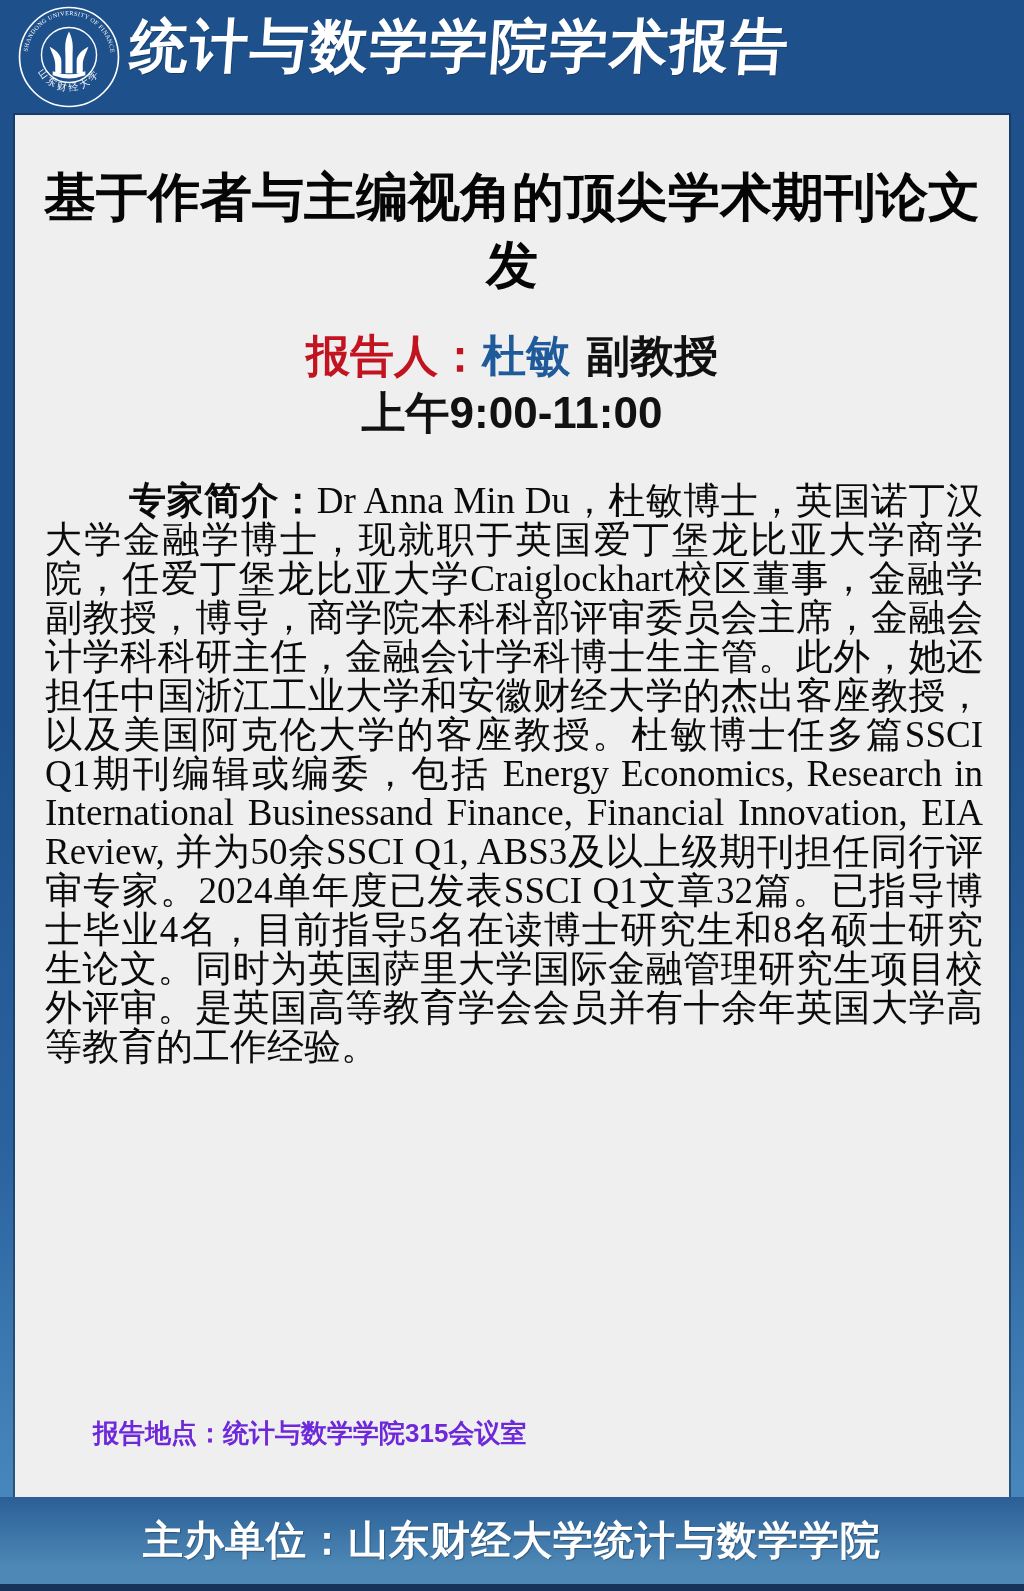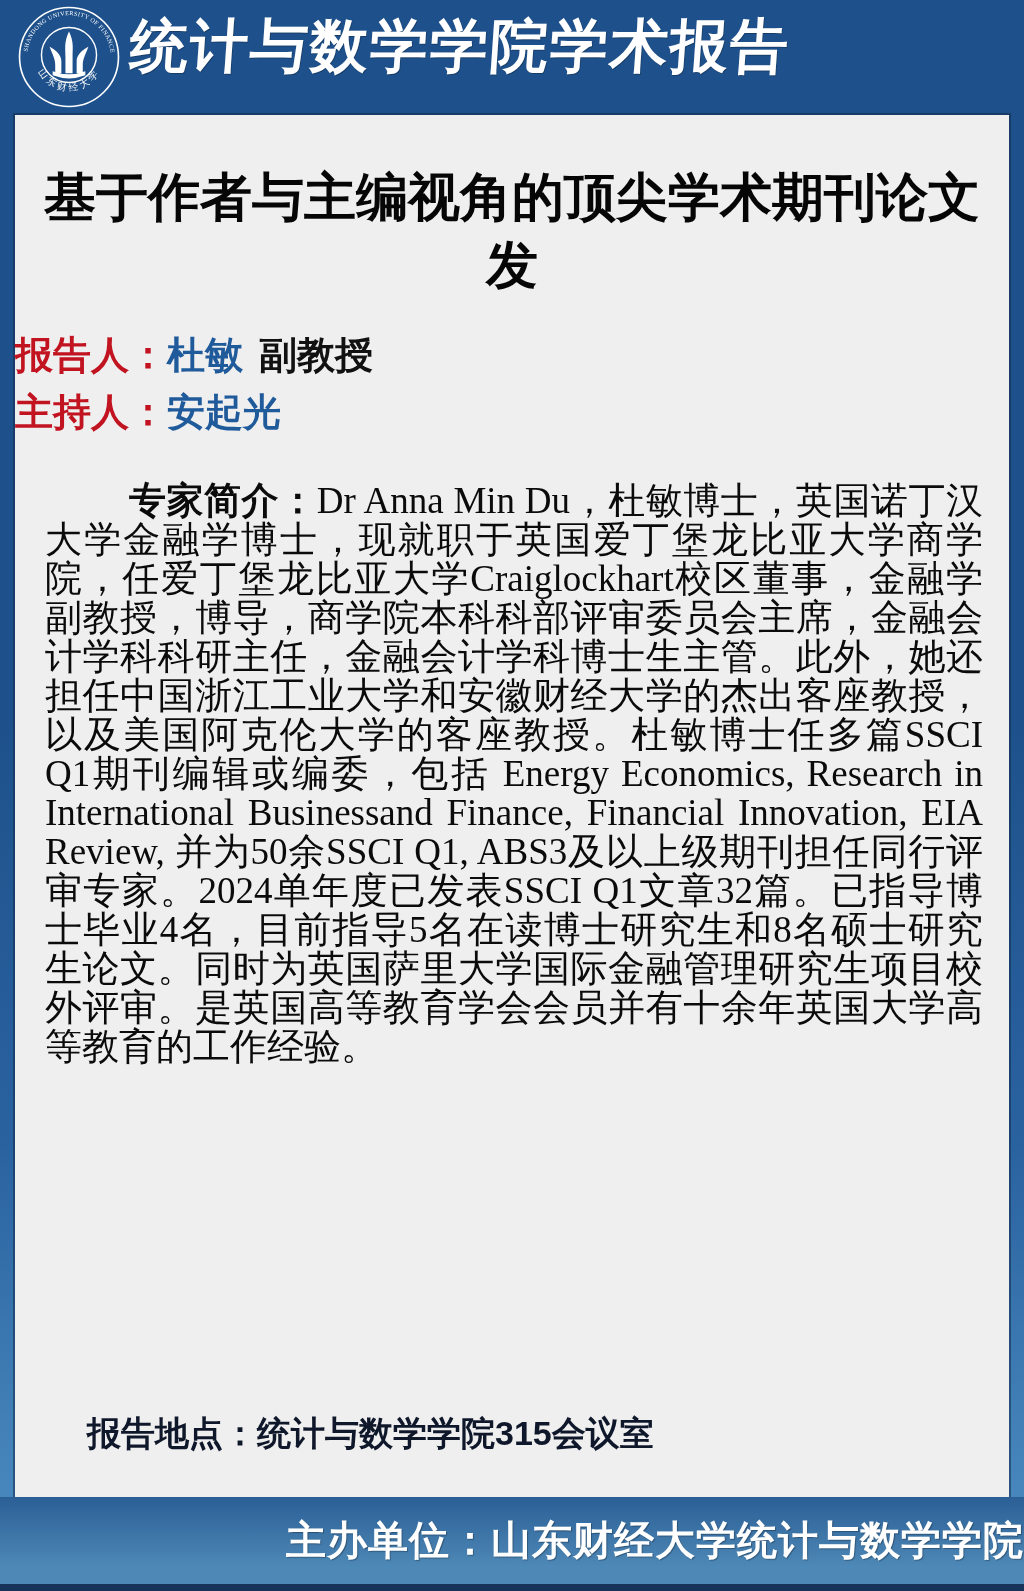--- a/index.html
+++ b/index.html
@@ -36,53 +36,53 @@
     padding:48px 0 0 0;
   }
   .poster-title{
     margin:0;padding:0 6px;
     text-align:center;color:#060606;
     font-size:52px;line-height:68px;font-weight:900;
     letter-spacing:0px;
     font-family:"Liberation Sans",sans-serif;
   }
   .meta{
-    margin-top:28px;
-    font-size:38px;line-height:57px;font-weight:bold;
+    margin-top:28px;text-align:center;
+    font-size:44px;line-height:57px;font-weight:bold;
     color:#111111;
   }
   .meta p{margin:0;}
   .red{color:#c11420;}
   .blue{color:#1f5a9b;}
   .gap-left{margin-left:16px;}
 
   
   .bio{
     margin:40px 0 0 0;
     padding:0 26px 0 30px;
     font-family:"Liberation Serif","DejaVu Serif",serif;
     font-size:37px;line-height:39px;color:#0b0b0b;
     text-align:justify;text-justify:inter-ideograph;
     text-indent:84px;
   }
   .bio b{font-weight:bold;}
 
   
   .location{
-    margin:12px;position:absolute;left:60px;bottom:28px;
-    font-size:34px;font-weight:bold;color:#0f172a;
+    margin:18px;position:absolute;left:60px;bottom:28px;
+    font-size:26px;font-weight:bold;color:#6d28d9;
     font-family:"Liberation Sans",sans-serif;
   }
 
   
   .footer{
     position:absolute;left:0;top:1497px;width:1024px;height:94px;
     background:linear-gradient(180deg,#2b5f96 0%,#3a71a4 35%,#4d88b6 80%,#4d88b6 100%);
     border-bottom:7px solid #18335a;
-    display:flex;align-items:center;justify-content:flex-end;
+    display:flex;align-items:center;justify-content:center;
   }
   .footer-text{
     color:#ffffff;font-size:40px;font-weight:bold;letter-spacing:1px;
     text-shadow:1px 1px 1px rgba(0,0,0,.3);
   }
 </style>
 </head>
 <body>
 
 <div class="header">
@@ -107,21 +107,21 @@
     </g>
   </svg>
   <div class="header-title">统计与数学学院学术报告</div>
 </div>
 
 <div class="card">
   <h1 class="poster-title"><span>基于作者与主编视角的顶尖学术期刊论文发</span><br></h1>
 
   <div class="meta">
     <p><span class="red">报告人：</span><span class="blue">杜敏</span><span class="gap-left">副教授</span></p>
-    <p><span class="red">主持人：</span><span class="blue">安起光</span></p>
+    <p>上午9:00-11:00</p>
   </div>
 
   <p class="bio"><b>专家简介：</b><span>Dr Anna Min Du，杜敏博士，英国诺丁汉大学金融学博士，现就职于英国爱丁堡龙比亚大学商学院，任爱丁堡龙比亚大学Craiglockhart校区董事，金融学副教授，博导，商学院本科科部评审委员会主席，金融会计学科科研主任，金融会计学科博士生主管。此外，她还担任中国浙江工业大学和安徽财经大学的杰出客座教授，以及美国阿克伦大学的客座教授。杜敏博士任多篇SSCI Q1期刊编辑或编委，包括 Energy Economics, Research in International Businessand Finance, Financial Innovation, EIA Review, 并为50余SSCI Q1, ABS3及以上级期刊担任同行评审专家。2024单年度已发表SSCI Q1文章32篇。已指导博士毕业4名，目前指导5名在读博士研究生和8名硕士研究生论文。同时为英国萨里大学国际金融管理研究生项目校外评审。是英国高等教育学会会员并有十余年英国大学高等教育的工作经验。</span></p>
 
   <p class="location"><span>报告地点：</span><span>统计与数学学院315会议室</span></p>
 </div>
 
 <div class="footer">
   <div class="footer-text">主办单位：山东财经大学统计与数学学院</div>
 </div>

